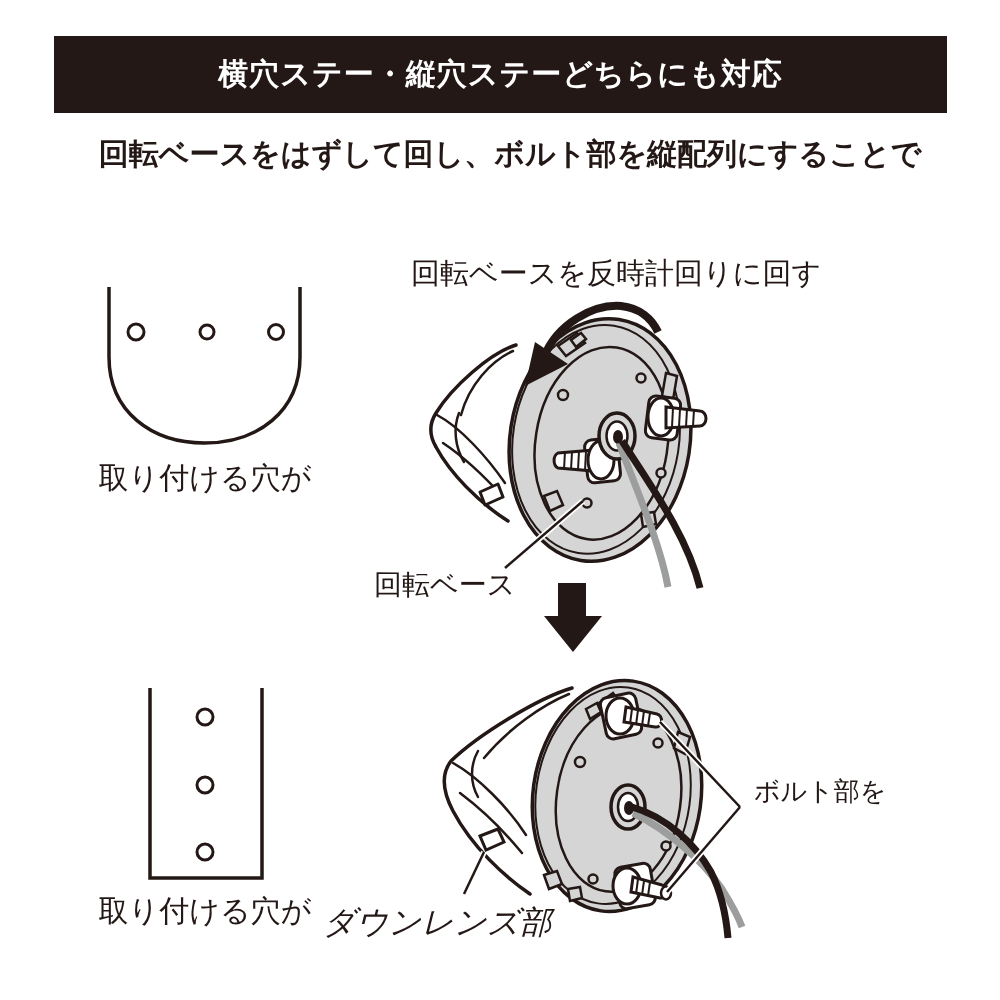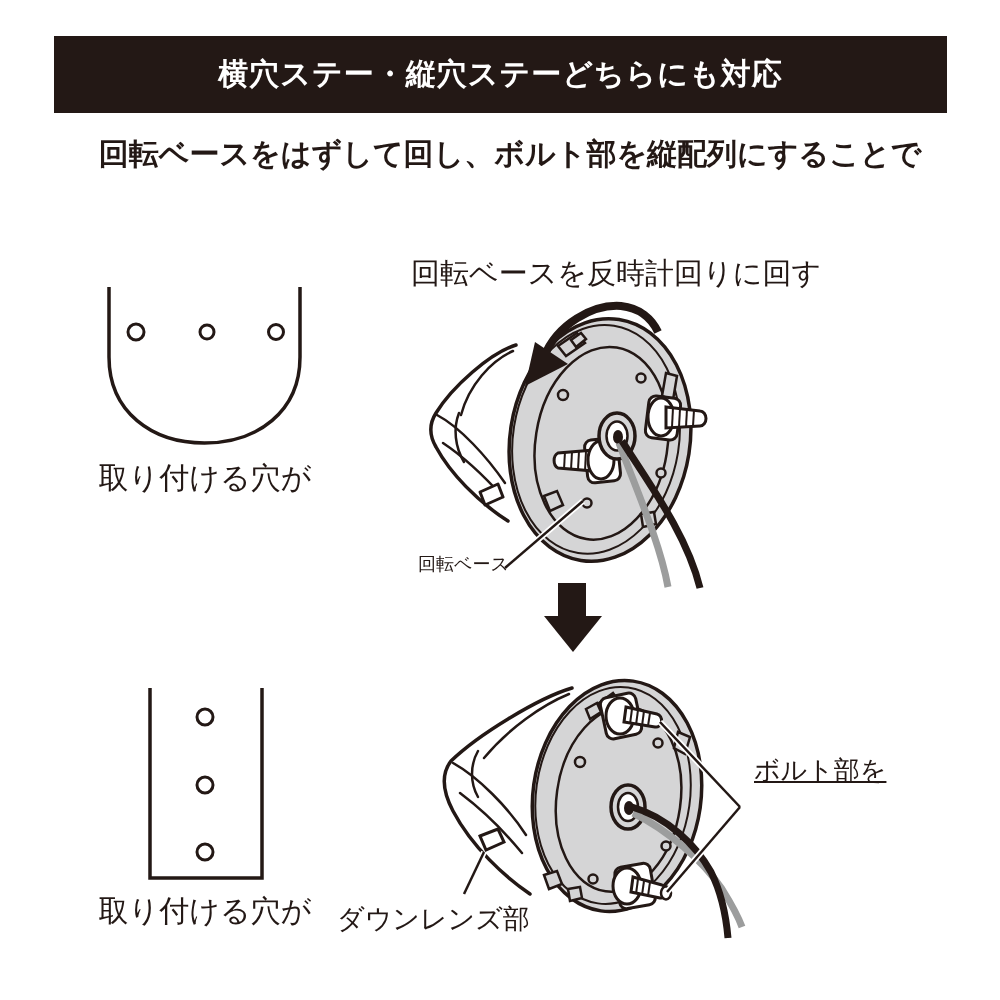--- a/index.html
+++ b/index.html
@@ -15,23 +15,23 @@
   .intro{
     position:absolute;left:0;top:133px;width:1000px;text-align:center;
     font-size:30px;font-weight:600;line-height:41px;white-space:nowrap;padding-left:10px;
   }
   .rotate-caption{
     position:absolute;left:390px;top:254px;width:410px;text-align:center;
     font-size:29px;white-space:nowrap;margin-left:21px;
   }
   .stay-label-top{position:absolute;left:95px;top:459px;width:220px;text-align:center;font-size:30px;line-height:38px;}
   .stay-label-bottom{position:absolute;left:95px;top:892px;width:220px;text-align:center;font-size:30px;line-height:38px;}
-  .base-label{position:absolute;left:374px;top:552px;font-size:18px;white-space:nowrap;margin-left:44px;}
-  .bolt-label{position:absolute;left:754px;top:751px;font-size:26px;line-height:38px;white-space:nowrap;text-decoration:underline;}
-  .lens-label{position:absolute;left:337px;top:901px;font-size:27px;white-space:nowrap;}
+  .base-label{position:absolute;left:374px;top:566px;font-size:28px;white-space:nowrap;}
+  .bolt-label{position:absolute;left:754px;top:772px;font-size:26px;line-height:38px;white-space:nowrap;}
+  .lens-label{position:absolute;left:323px;top:901px;font-size:32px;white-space:nowrap;font-style:italic;}
   .abs{position:absolute;}
 </style>
 </head>
 <body>
 
 <div class="stage">
 
   <div class="banner">
     <span>横穴ステー・縦穴ステーどちらにも対応</span>
   </div>

